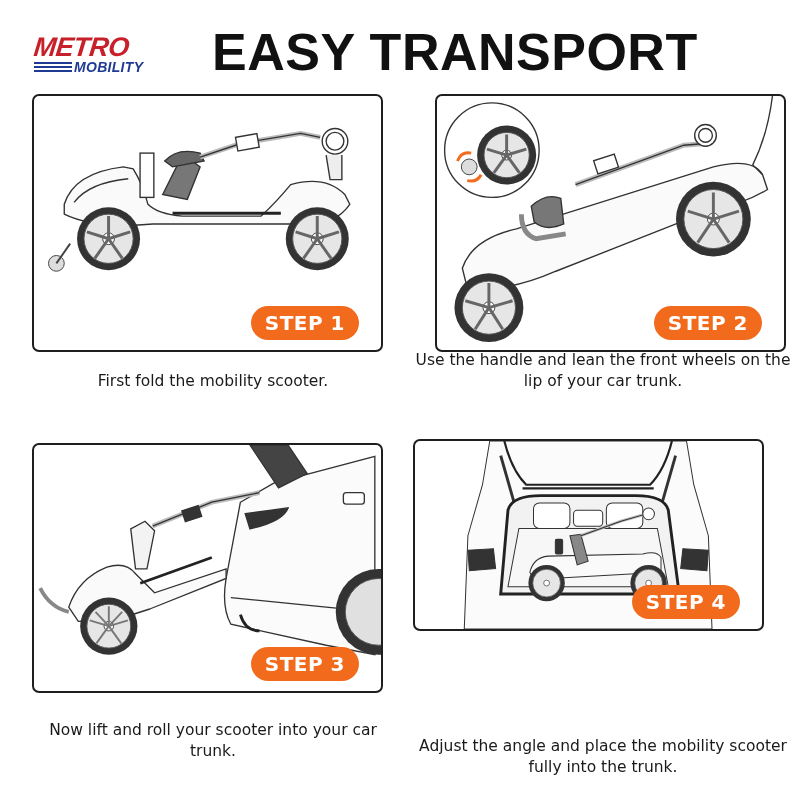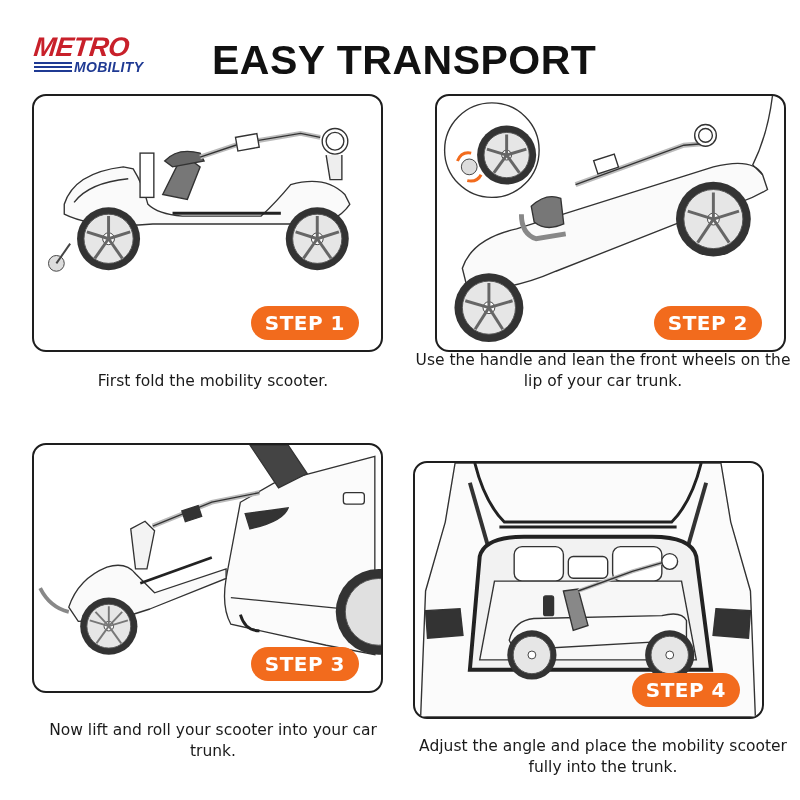--- a/index.html
+++ b/index.html
@@ -5,28 +5,28 @@
   * { box-sizing: border-box; margin: 0; padding: 0; }
   html, body { width: 800px; height: 800px; background: #ffffff; overflow: hidden; }
   body { position: relative; font-family: "DejaVu Sans", "Liberation Sans", sans-serif; color: #1a1a1a; }
 
   .logo { position: absolute; left: 34px; top: 34px; width: 115px; height: 40px; }
   .logo-metro { position: absolute; left: 0; top: 0; font-family: "Liberation Sans", sans-serif; font-weight: 700; font-style: italic; font-size: 27px; letter-spacing: -0.5px; color: #c8202a; line-height: 26px; transform: skewX(-6deg); }
   .logo-stripes { position: absolute; left: 0; top: 28px; width: 38px; height: 10px; }
   .logo-stripes div { height: 2px; background: #1f3a93; margin-bottom: 2px; }
   .logo-mobility { position: absolute; left: 40px; top: 26px; font-family: "Liberation Sans", sans-serif; font-weight: 700; font-style: italic; font-size: 14px; color: #1f3a93; line-height: 14px; letter-spacing: 0.3px; }
 
-  .page-title { position: absolute; left: 212px; top: 30px; width: 440px; font-family: "Liberation Sans", sans-serif; font-weight: 700; font-size: 41px; color: #111; letter-spacing: 0.5px; line-height: 44px; white-space: nowrap; margin-top: 8px; }
-
-  .panel { position: absolute; border: 2px solid #1e1e1e; border-radius: 14px; background: #ffffff; overflow: hidden; }
+  .page-title { position: absolute; left: 212px; top: 30px; width: 440px; font-family: "Liberation Sans", sans-serif; font-weight: 700; font-size: 52px; color: #111; letter-spacing: 0.5px; line-height: 44px; white-space: nowrap; }
+
+  .panel { position: absolute; border: 2px solid #1e1e1e; border-radius: 7px; background: #ffffff; overflow: hidden; }
   .panel svg.art { position: absolute; left: 0; top: 0; width: 100%; height: 100%; }
   .p1 { left: 32px; top: 94px; width: 351px; height: 258px; }
   .p2 { left: 435px; top: 94px; width: 351px; height: 258px; }
   .p3 { left: 32px; top: 443px; width: 351px; height: 250px; }
-  .p4 { left: 413px; top: 461px; width: 351px; height: 258px; }
+  .p4 { left: 413px; top: 439px; width: 351px; height: 192px; }
 
   .badge { position: absolute; right: 22px; bottom: 10px; height: 34px; padding: 0 14px; min-width: 100px; border-radius: 17px; background: #f26b1d; color: #ffffff; font-family: "DejaVu Sans", sans-serif; font-weight: 700; font-size: 20px; line-height: 34px; text-align: center; letter-spacing: 0.5px; }
 
   .caption { position: absolute; font-family: "DejaVu Sans", sans-serif; font-size: 15.5px; line-height: 21px; color: #1a1a1a; text-align: center; }
   .c1 { left: 33px; top: 371px; width: 360px; }
   .c2 { left: 413px; top: 350px; width: 380px; }
   .c3 { left: 33px; top: 720px; width: 360px; }
   .c4 { left: 413px; top: 736px; width: 380px; }
 </style>
 </head>

